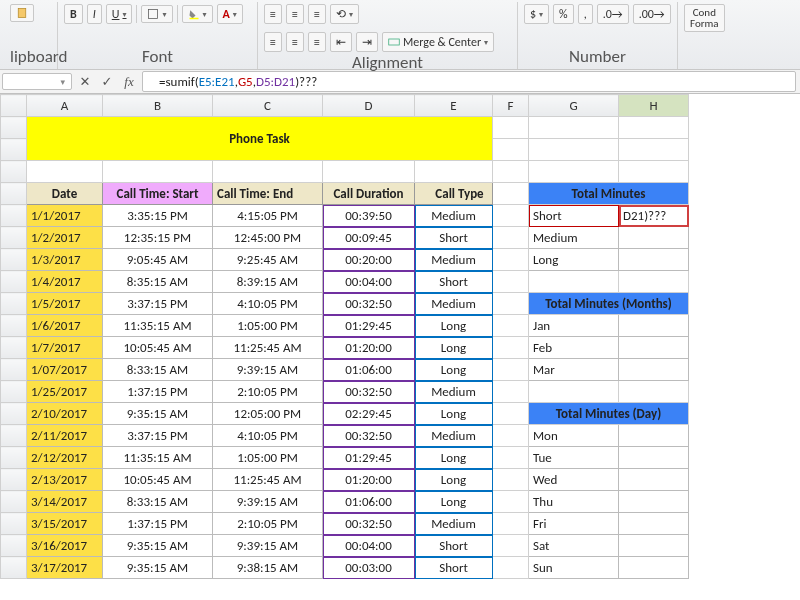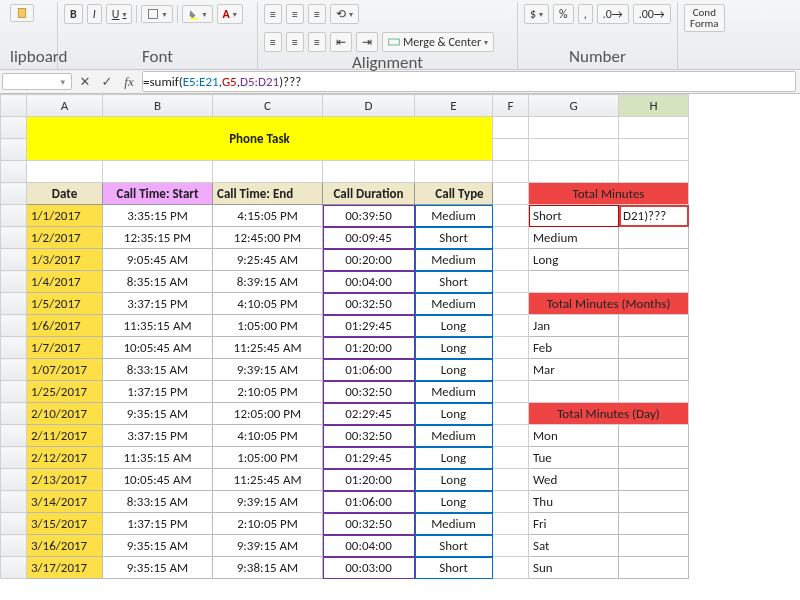--- a/index.html
+++ b/index.html
@@ -71,21 +71,21 @@
     width:22px; height:20px;
     display:flex; align-items:center; justify-content:center;
     color:#555; cursor:pointer;
     border-radius:2px;
   }
   .fx-label { font-style:italic; font-family:'Times New Roman',serif; font-size:13px; }
   .formula-input {
     flex:1;
     border:1px solid #c0c0c0;
     background:#fff;
-    padding:2px 0;
+    padding:2px 16px;
     margin:2px 4px 2px 2px;
     font-size:13px;
     border-radius:2px;
   }
   .formula-input .ref1 { color:#0070c0; }
   .formula-input .ref2 { color:#c00000; }
   .formula-input .ref3 { color:#7030a0; }
   
   .sheet-area {
     position:relative;
@@ -125,21 +125,21 @@
     background:#ffff00;
     font-weight:bold;
     font-size:18px;
     text-align:center;
     height:38px;
   }
   td.date-col { background:#fde047; text-align:left; }
   td.c { text-align:center; }
   td.l { text-align:left; }
   td.data { border:1px solid #bbb; }
-  .sect-hdr { font-weight:normal; text-align:center; background:#ef4444; border:1px solid #999;}
+  .sect-hdr { font-weight:bold; text-align:center; background:#3b82f6; border:1px solid #999;}
   .sel-cell { outline:2px solid #d04040; outline-offset:-2px; background:#fff; }
   .range-outline-D { outline:1px solid #7030a0; outline-offset:-1px;}
   .range-outline-E { outline:1px solid #0070c0; outline-offset:-1px;}
   .g5-outline { outline:1px solid #c00000; outline-offset:-1px;}
   col.cRow{width:26px}col.cA{width:76px}col.cB{width:110px}col.cC{width:110px}
   col.cD{width:92px}col.cE{width:78px}col.cF{width:36px}col.cG{width:90px}col.cH{width:70px}
 </style>
 </head>
 <body>
 

